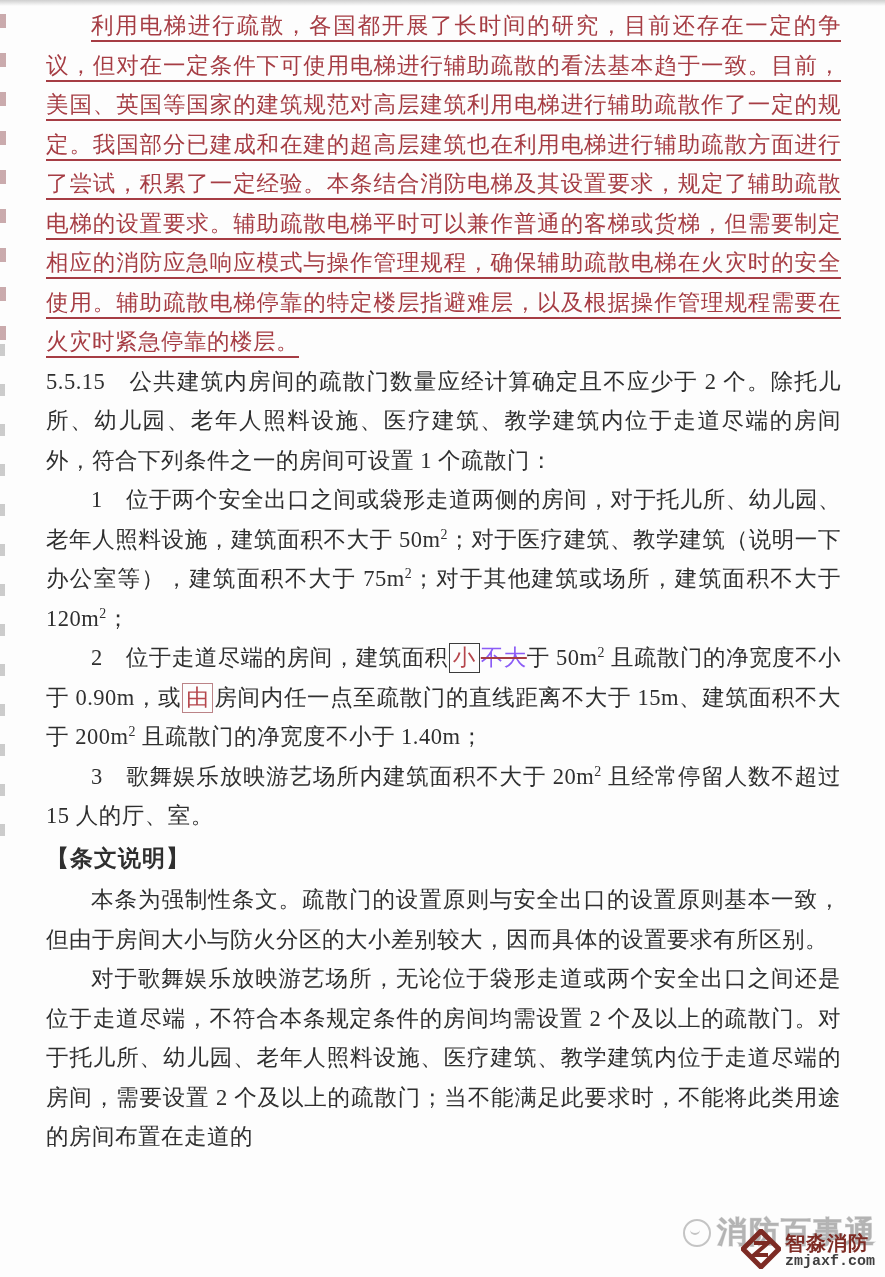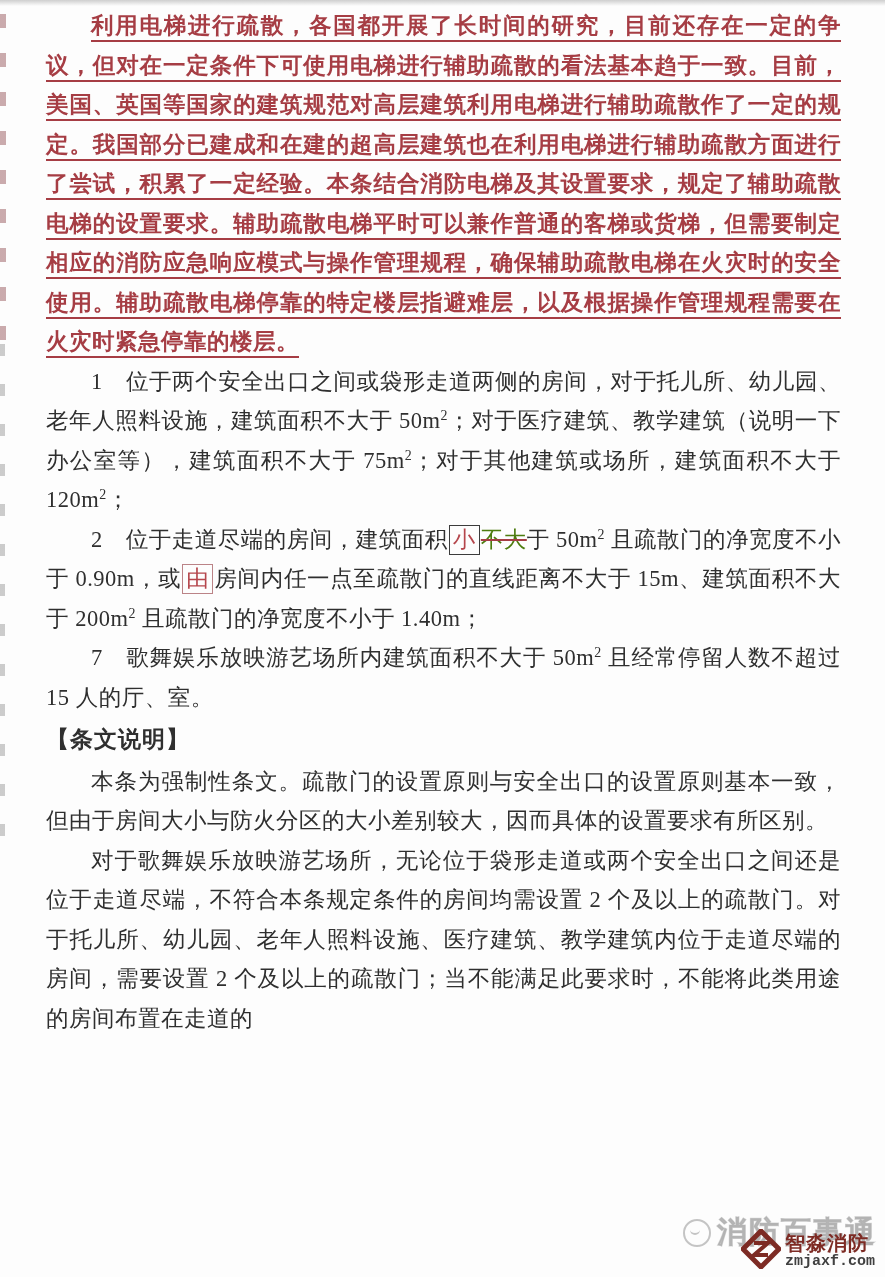--- a/index.html
+++ b/index.html
@@ -20,41 +20,40 @@
     line-height:39.5px;
     text-align:justify;
     letter-spacing:0.5px;
   }
   .para.indent{text-indent:2em;}
   .para.red{
     color:#a63d44;
     text-decoration:underline;
     text-decoration-thickness:1.5px;
     text-underline-offset:7px;
-    font-weight:bold;
   }
   .para.note{
     color:#a63d44;
     font-size:21px;
     text-decoration:underline;
     text-decoration-thickness:1.5px;
     text-underline-offset:6px;
   }
   .para.heading{
     font-family:"Liberation Sans","DejaVu Sans",sans-serif;
     font-weight:bold;
     font-size:23px;
     text-align:left;
     letter-spacing:1px;
     padding:3px 0 2px 0;
   }
   .run-k{color:#2f2f2f;}
   .run-r{color:#a63d44;}
   .run-rs{
-    color:#4d7c0f;
+    color:#8b5cf6;
     text-decoration:line-through;
     text-decoration-thickness:2px;
     text-decoration-color:#a63d44;
   }
   .run-rbd{
     color:#b5464c;
     border:1.5px solid #3c3c3c;
     padding:1px 3px 2px 3px;
     margin:0 1px;
   }
@@ -116,23 +115,24 @@
 </style>
 </head>
 <body>
 
 <div class="edge-top"></div>
 <div class="edge-left"></div>
 <div class="edge-left2"></div>
 
 <div class="page" id="doc-body">
     <p class="para red indent"><span class="run-r">利用电梯进行疏散，各国都开展了长时间的研究，目前还存在一定的争议，但对在一定条件下可使用电梯进行辅助疏散的看法基本趋于一致。目前，美国、英国等国家的建筑规范对高层建筑利用电梯进行辅助疏散作了一定的规定。我国部分已建成和在建的超高层建筑也在利用电梯进行辅助疏散方面进行了尝试，积累了一定经验。本条结合消防电梯及其设置要求，规定了辅助疏散电梯的设置要求。辅助疏散电梯平时可以兼作普通的客梯或货梯，但需要制定相应的消防应急响应模式与操作管理规程，确保辅助疏散电梯在火灾时的安全使用。辅助疏散电梯停靠的特定楼层指避难层，以及根据操作管理规程需要在火灾时紧急停靠的楼层。</span></p>
+    <p class="para black"><span class="run-k">5.5.15　公共建筑内房间的疏散门数量应经计算确定且不应少于 2 个。除托儿所、幼儿园、老年人照料设施、医疗建筑、教学建筑内位于走道尽端的房间外，符合下列条件之一的房间可设置 1 个疏散门：</span></p>
     <p class="para black indent"><span class="run-k">1　位于两个安全出口之间或袋形走道两侧的房间，对于托儿所、幼儿园、老年人照料设施，建筑面积不大于 50m</span><span class="run-sup">2</span><span class="run-k">；对于医疗建筑、教学建筑（说明一下办公室等），建筑面积不大于 75m</span><span class="run-sup">2</span><span class="run-k">；对于其他建筑或场所，建筑面积不大于 120m</span><span class="run-sup">2</span><span class="run-k">；</span></p>
     <p class="para black indent"><span class="run-k">2　位于走道尽端的房间，建筑面积</span><span class="run-rbd">小</span><span class="run-rs">不大</span><span class="run-k">于 50m</span><span class="run-sup">2</span><span class="run-k"> 且疏散门的净宽度不小于 0.90m，或</span><span class="run-rbr">由</span><span class="run-k">房间内任一点至疏散门的直线距离不大于 15m、建筑面积不大于 200m</span><span class="run-sup">2</span><span class="run-k"> 且疏散门的净宽度不小于 1.40m；</span></p>
-    <p class="para black indent"><span class="run-k">7　歌舞娱乐放映游艺场所内建筑面积不大于 50m</span><span class="run-sup">2</span><span class="run-k"> 且经常停留人数不超过 15 人的厅、室。</span></p>
+    <p class="para black indent"><span class="run-k">3　歌舞娱乐放映游艺场所内建筑面积不大于 20m</span><span class="run-sup">2</span><span class="run-k"> 且经常停留人数不超过 15 人的厅、室。</span></p>
     <p class="para heading"><span class="run-k">【条文说明】</span></p>
     <p class="para black indent"><span class="run-k">本条为强制性条文。疏散门的设置原则与安全出口的设置原则基本一致，但由于房间大小与防火分区的大小差别较大，因而具体的设置要求有所区别。</span></p>
     <p class="para black indent"><span class="run-k">对于歌舞娱乐放映游艺场所，无论位于袋形走道或两个安全出口之间还是位于走道尽端，不符合本条规定条件的房间均需设置 2 个及以上的疏散门。对于托儿所、幼儿园、老年人照料设施、医疗建筑、教学建筑内位于走道尽端的房间，需要设置 2 个及以上的疏散门；当不能满足此要求时，不能将此类用途的房间布置在走道的</span></p>
   </div>
 
 <div class="wm-ghost">
   <span class="circle"></span>
   <span>消防百事通</span>
 </div>
 

